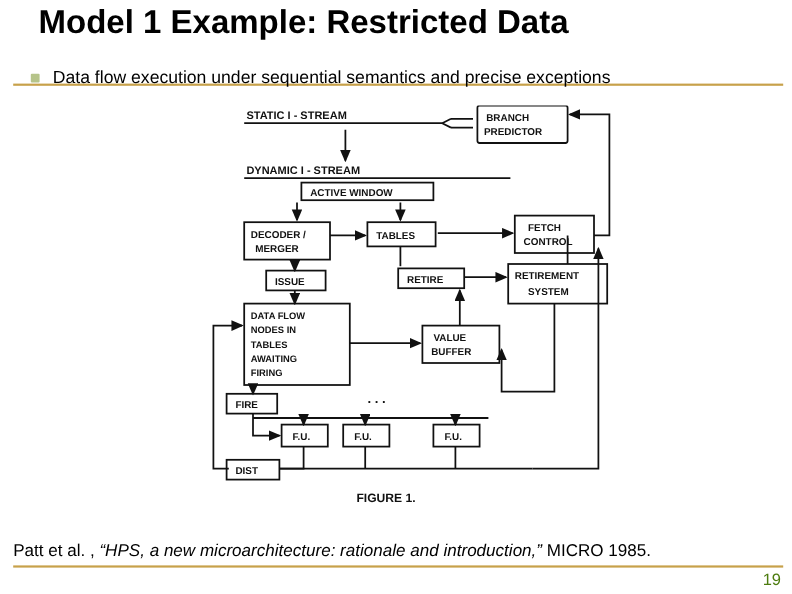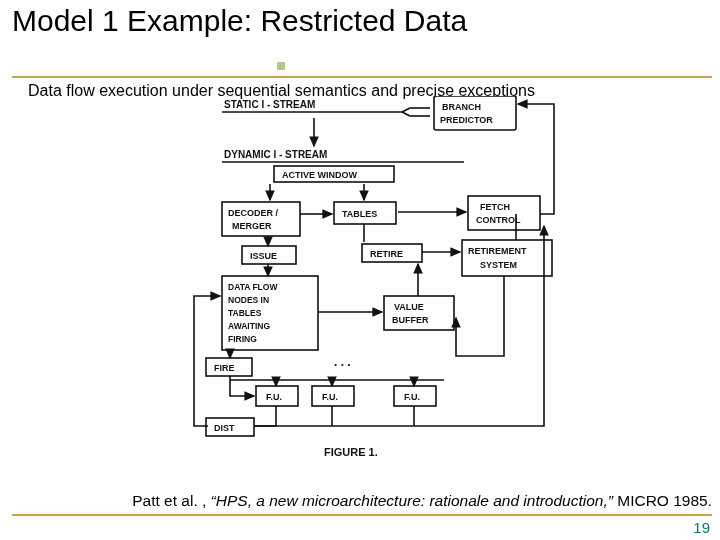--- a/index.html
+++ b/index.html
@@ -6,41 +6,41 @@
   body {
     width: 720px;
     height: 540px;
     background: #ffffff;
     font-family: Arial, Helvetica, sans-serif;
     position: relative;
     overflow: hidden;
   }
   .title {
     font-size: 30px;
-    font-weight: normal;
+    font-weight: bold;
     color: #000;
     padding: 4px 0 0 12px;
     line-height: 1.15;
+    margin-left: 23px;
   }
   .title-rule {
     position: absolute;
     left: 12px;
     right: 8px;
     top: 76px;
     height: 2px;
     background: #c7a14a;
   }
   .bullet-row {
     position: absolute;
     top: 62px;
     left: 28px;
     display: flex;
     align-items: center;
     gap: 12px;
-    flex-direction: column;
   }
   .bullet {
     width: 8px;
     height: 8px;
     background: #b6c48a;
     border-radius: 1px;
   }
   .bullet-text {
     font-size: 16px;
     color: #000;
@@ -61,37 +61,36 @@
   .ln  { stroke: #111; stroke-width: 1.6; fill: none; }
   .arr { stroke: #111; stroke-width: 1.6; fill: none; marker-end: url(#ah); }
 
   .citation {
     position: absolute;
     left: 12px;
     right: 8px;
     bottom: 30px;
     font-size: 15.5px;
     color: #000;
-    text-align: right;
   }
   .citation .paper { font-style: italic; }
   .cite-rule {
     position: absolute;
     left: 12px;
     right: 8px;
     bottom: 24px;
     height: 2px;
     background: #c7a14a;
   }
   .pagenum {
     position: absolute;
     right: 10px;
     bottom: 4px;
     font-size: 15px;
-    color: #0f766e;
+    color: #4d7c0f;
   }
 </style>
 </head>
 <body>
 
 <h1 class="title">
   <span>Model 1 Example: Restricted Data</span><br>
 </h1>
 
 <div class="title-rule"></div>

